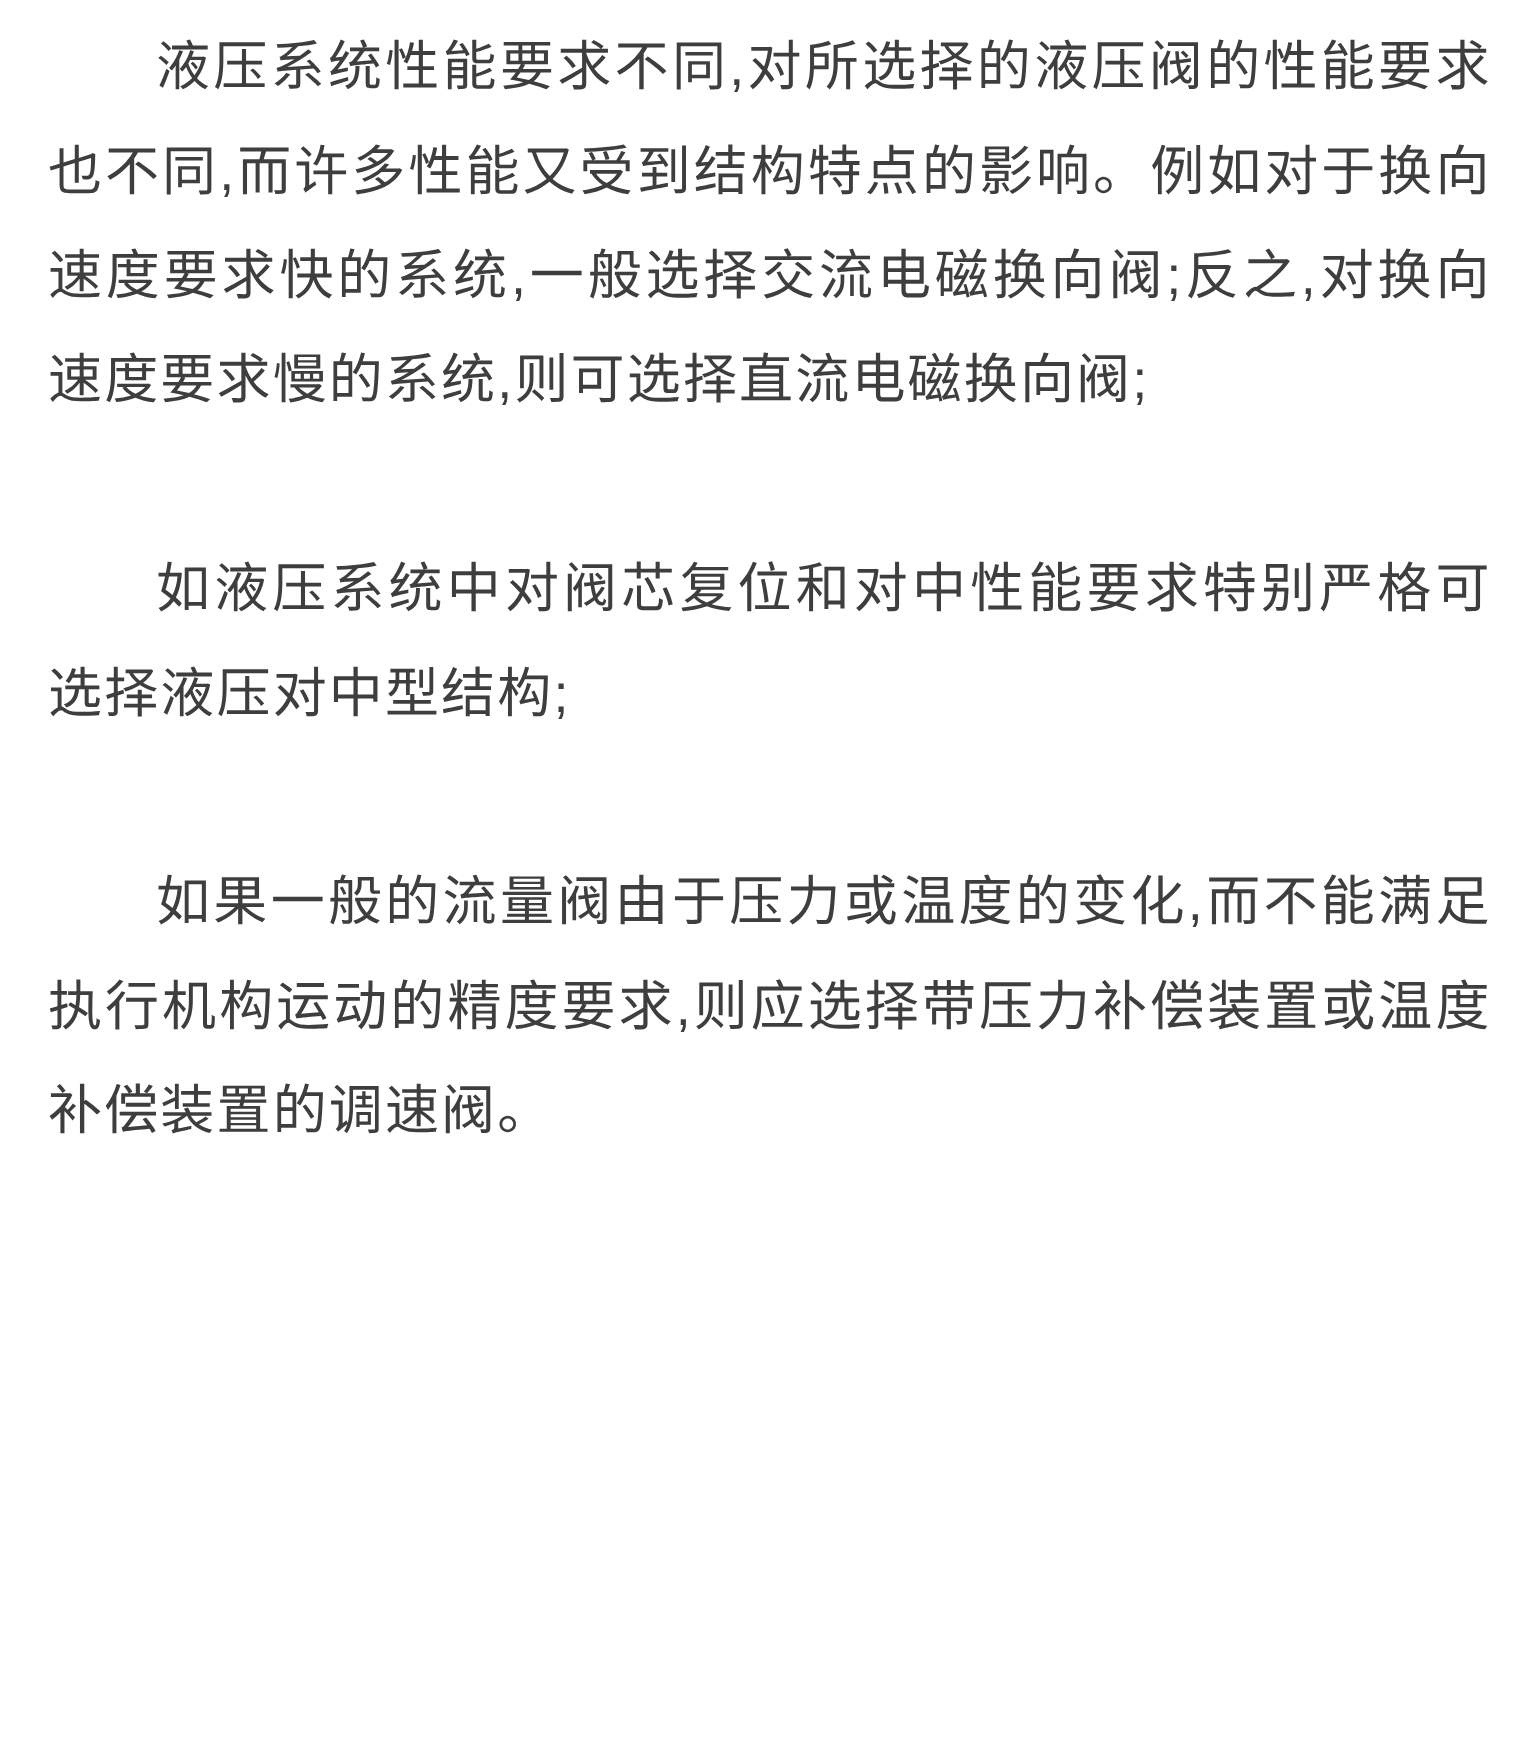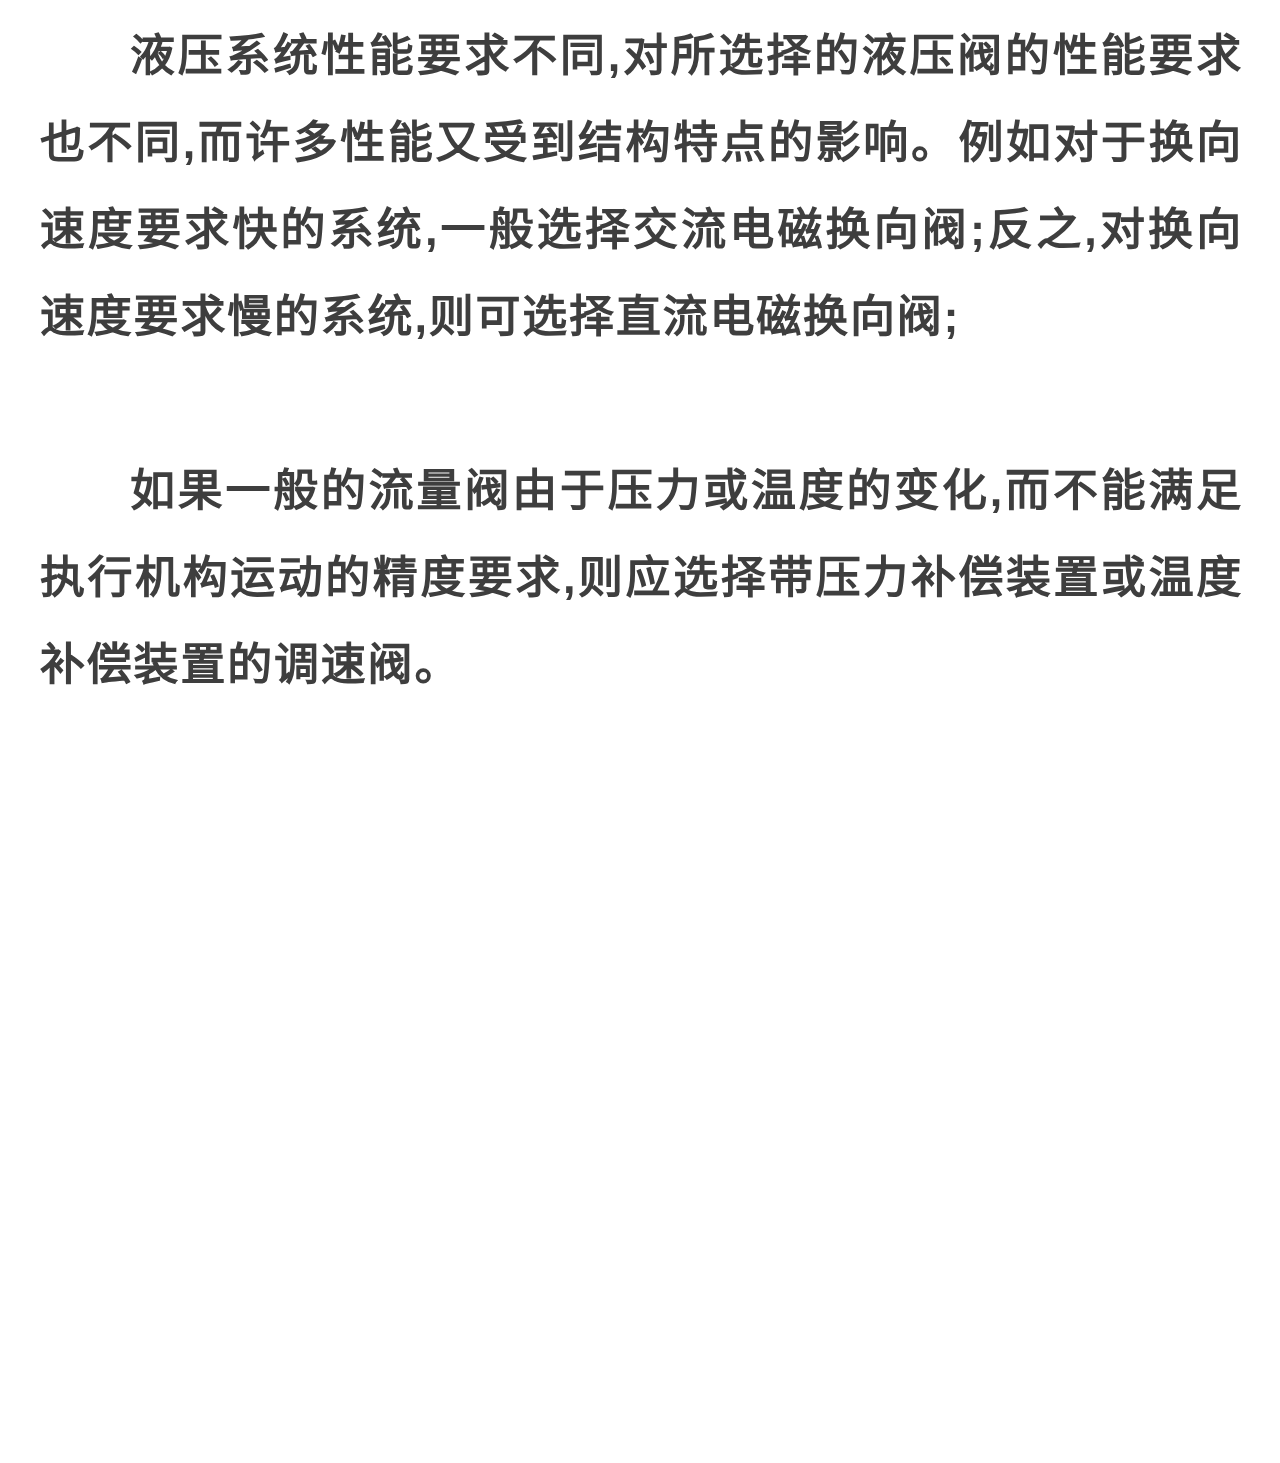--- a/index.html
+++ b/index.html
@@ -10,21 +10,21 @@
   .page {
     position: relative;
     width: 1280px;
     height: 1463px;
     box-sizing: border-box;
     padding: 12px 37px 0 40px;
     background: #ffffff;
     overflow: hidden;
     font-family: "Liberation Sans", "DejaVu Sans", sans-serif;
   }
-  .block { margin: 0; font-weight: bold; }
+  .block { margin: 0; }
   .block + .block { margin-top: 87px; }
   .para {
     margin: 0;
     font-size: 45px;
     line-height: 87px;
     letter-spacing: 0.04em;
     color: #3e3e3e;
     text-align: justify;
     text-justify: inter-ideograph;
     text-indent: 2em;
@@ -34,19 +34,20 @@
 </head>
 <body>
 
 <div class="page">
 
   <section class="block">
     <p class="para">液压系统性能要求不同,对所选择的液压阀的性能要求也不同,而许多性能又受到结构特点的影响。例如对于换向速度要求快的系统,一般选择交流电磁换向阀;反之,对换向速度要求慢的系统,则可选择直流电磁换向阀;</p>
   </section>
 
   <section class="block">
+    <p class="para">如液压系统中对阀芯复位和对中性能要求特别严格可选择液压对中型结构;</p>
   </section>
 
   <section class="block">
     <p class="para">如果一般的流量阀由于压力或温度的变化,而不能满足执行机构运动的精度要求,则应选择带压力补偿装置或温度补偿装置的调速阀。</p>
   </section>
 
 </div>
 
 </body></html>

